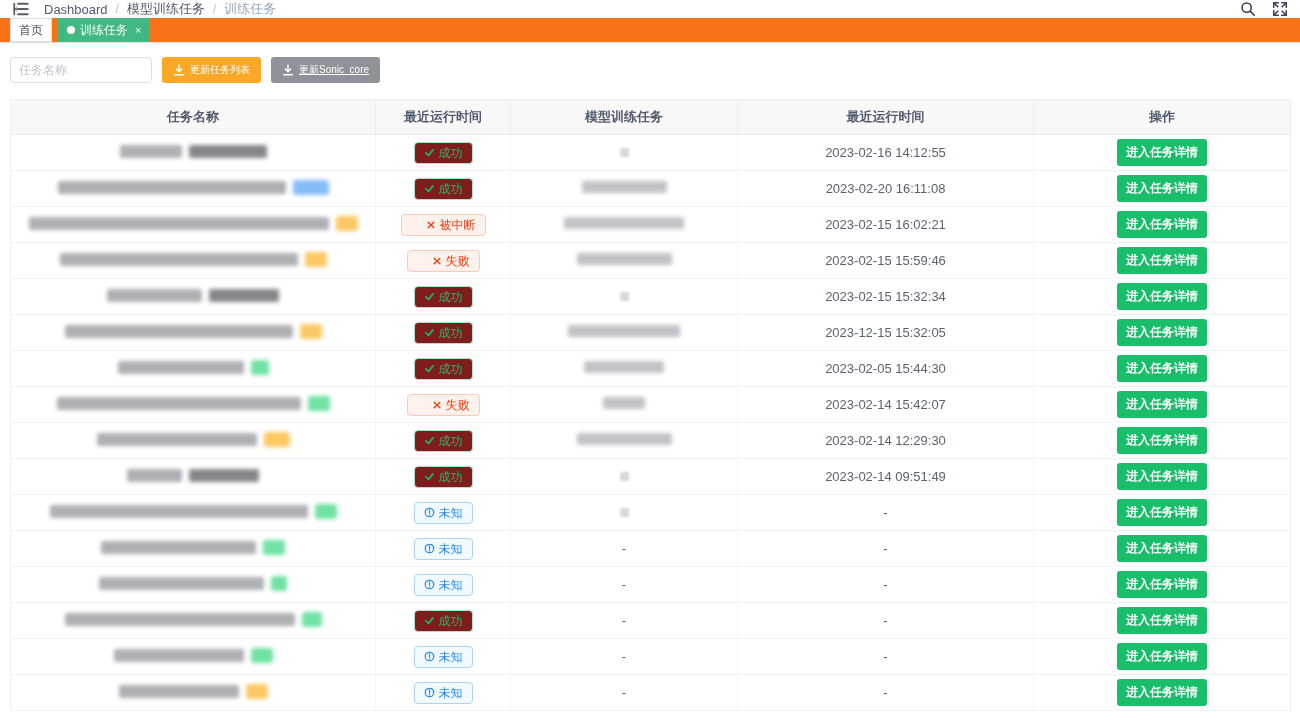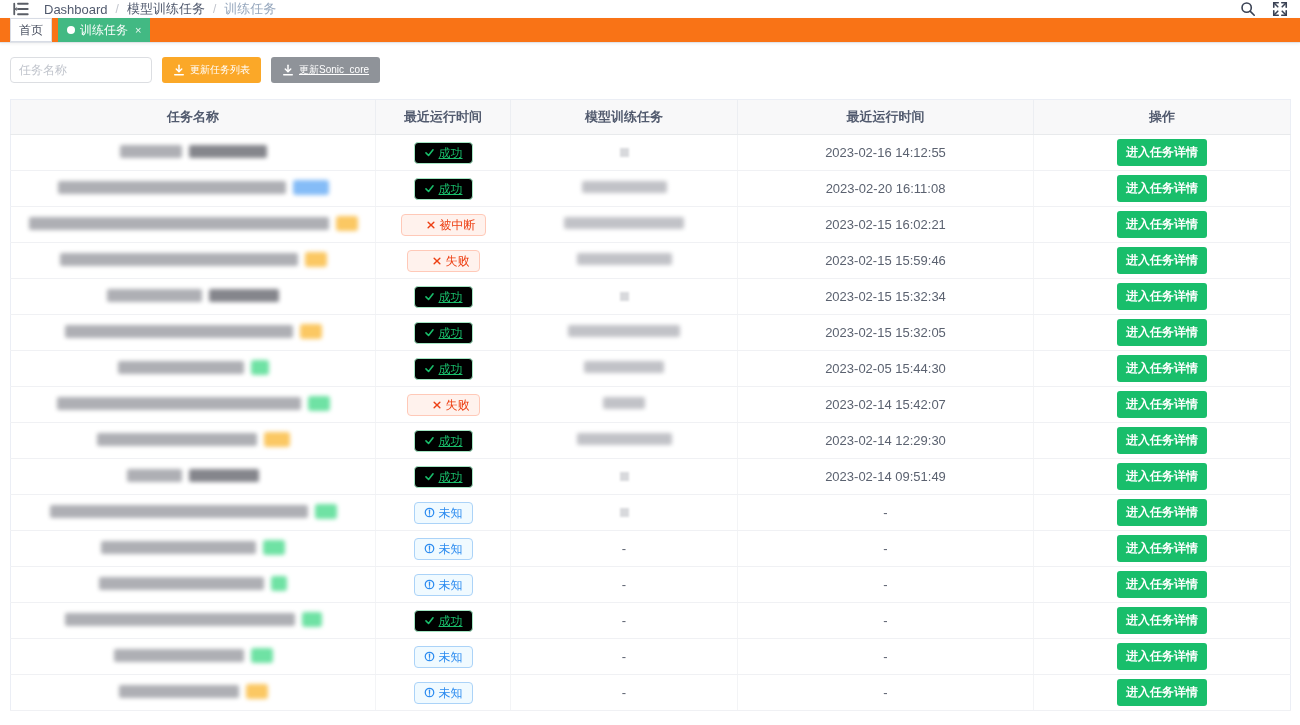--- a/index.html
+++ b/index.html
@@ -52,21 +52,21 @@
   .redact-cfg { height:12px; border-radius:2px; background:#c1c2c7; filter:blur(2px); display:inline-block; }
   .redact-dot { width:9px; height:9px; background:#d8d9dc; filter:blur(1px); display:inline-block; }
   .tag-blob { height:15px; border-radius:3px; filter:blur(2px); display:inline-block; }
   .tag-blob.blue { background:#85bcf7; }
   .tag-blob.yellow { background:#fbc863; }
   .tag-blob.green { background:#6fe2a4; }
 
   .badge { display:inline-flex; align-items:center; gap:4px; padding:3px 9px; font-size:12px;
     border-radius:4px; border:1px solid transparent; line-height:14px; }
   .badge .bicon { display:inline-flex; }
-  .badge.success { color:#19be6b; background:#000000; border-color:#a3e6c3;text-decoration:underline; }
+  .badge.success { color:#19be6b; background:#7f1d1d; border-color:#a3e6c3; }
   .badge.failed, .badge.interrupted { color:#ed4014; background:#fff2ed; border-color:#ffc9b8;padding-left:24px; }
   .badge.unknown { color:#2d8cf0; background:#f0faff; border-color:#abd3f8; }
 
   .action-btn { background:#19be6b; color:#fff; border:none; border-radius:3px; font-size:12px;
     padding:5px 9px; cursor:pointer; font-weight:bold; }
 </style>
 </head>
 <body>
 
 <div class="app">
@@ -251,21 +251,21 @@
               </span></td>
             <td><span class="badge success">
                 <span class="bicon">
                   <svg width="11" height="11" viewBox="0 0 14 14" fill="none" stroke="currentColor" stroke-width="2" stroke-linecap="round" stroke-linejoin="round">
                     <path d="M2.5 7.5 L5.8 10.8 L11.5 3.5"></path>
                   </svg>
                 </span>
                 <span>成功</span>
               </span></td>
             <td><span class="redact-cfg" style="width: 112px;"></span></td>
-            <td>2023-02-15 15:32:05</td>
+            <td>2023-12-15 15:32:05</td>
             <td><button class="action-btn">进入任务详情</button></td>
           </tr>
           <tr>
             <td><span class="redact-wrap">
                 <span class="redact" style="width: 126px;"></span>
                 <span class="tag-blob green" style="width: 18px;"></span>
               </span></td>
             <td><span class="badge success">
                 <span class="bicon">
                   <svg width="11" height="11" viewBox="0 0 14 14" fill="none" stroke="currentColor" stroke-width="2" stroke-linecap="round" stroke-linejoin="round">

